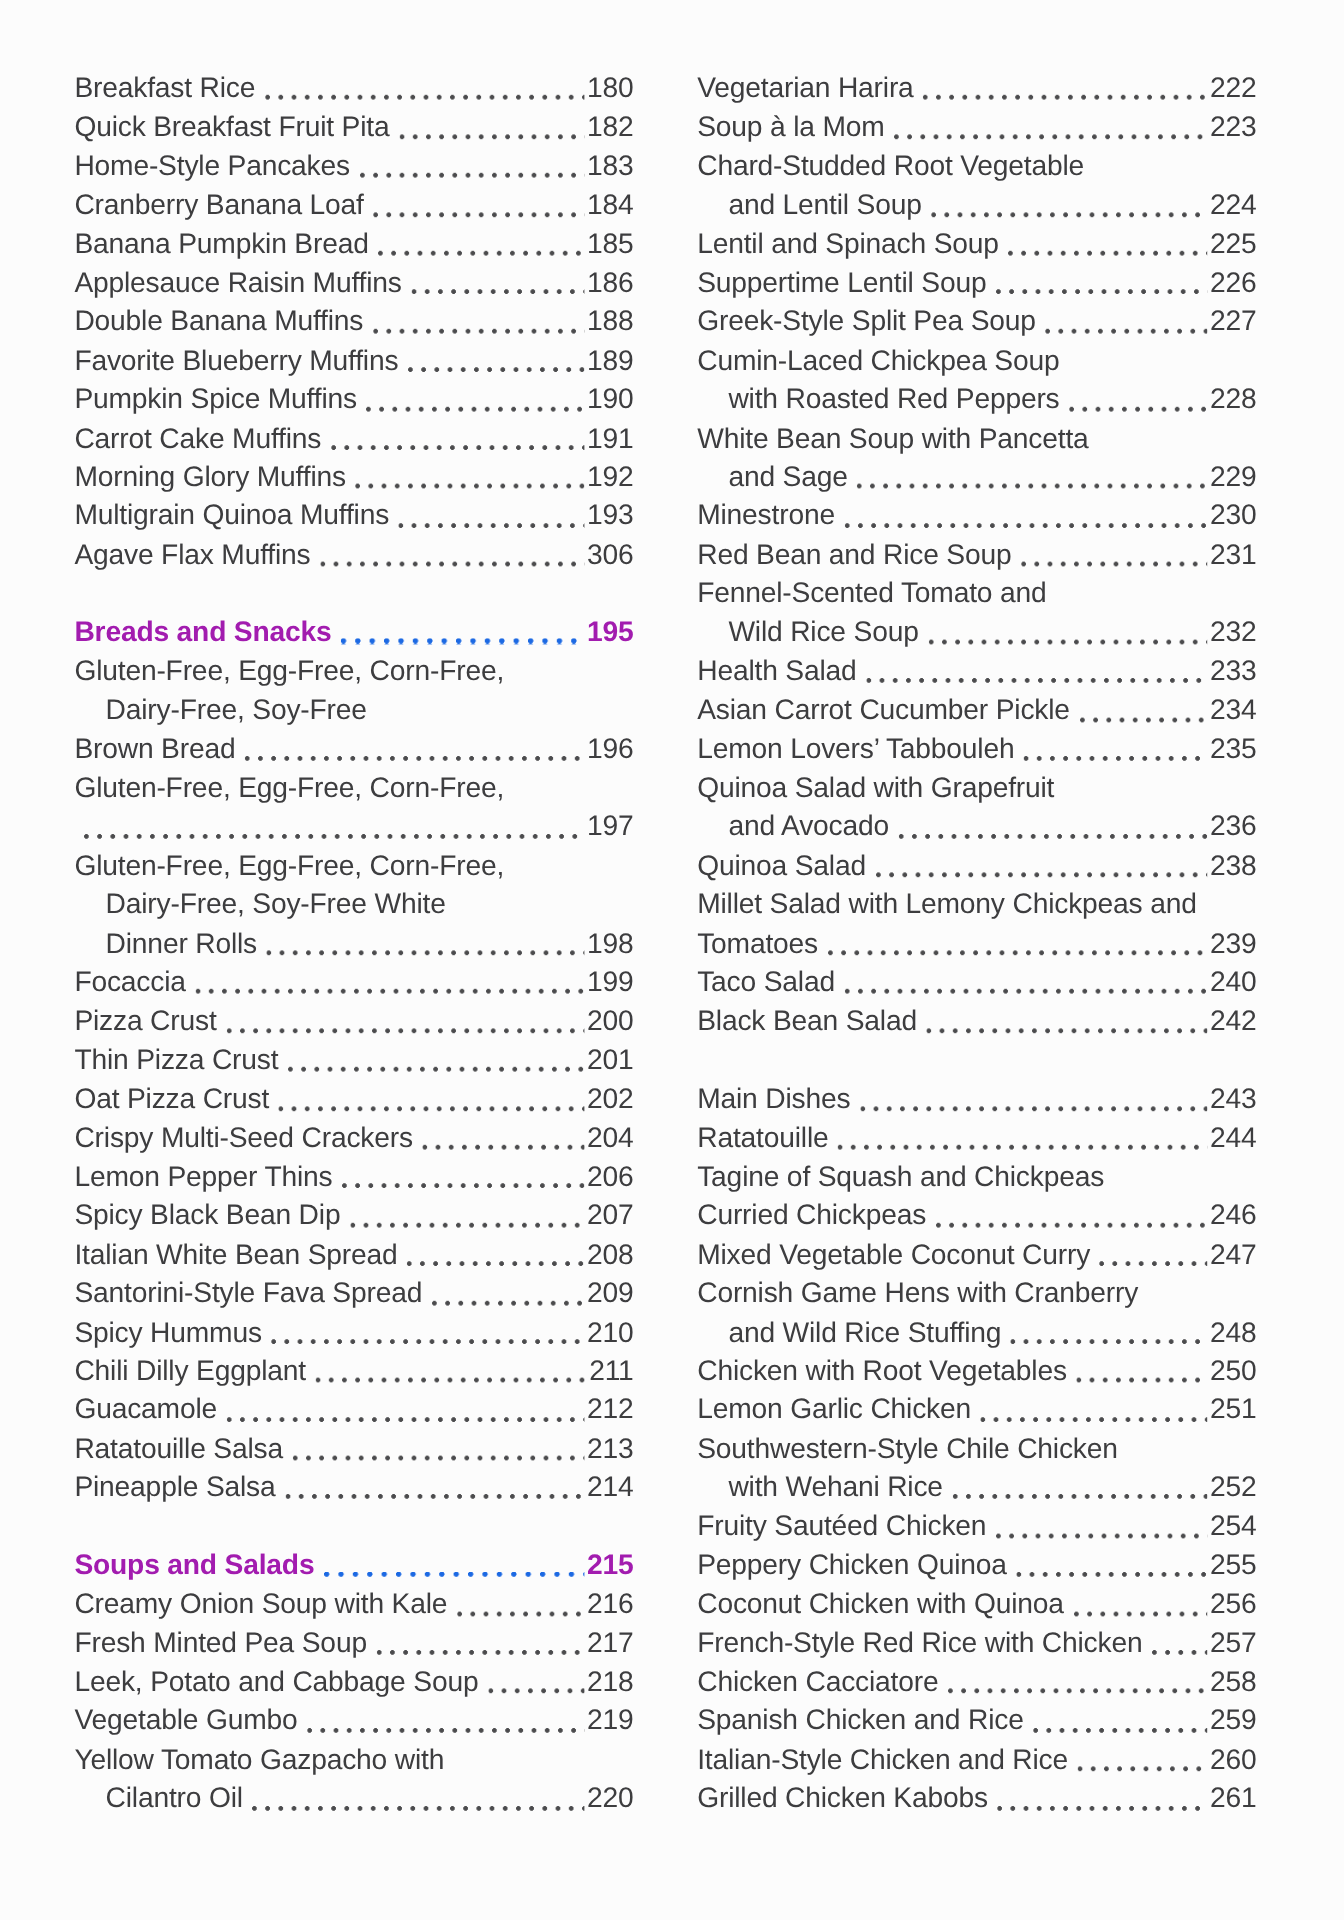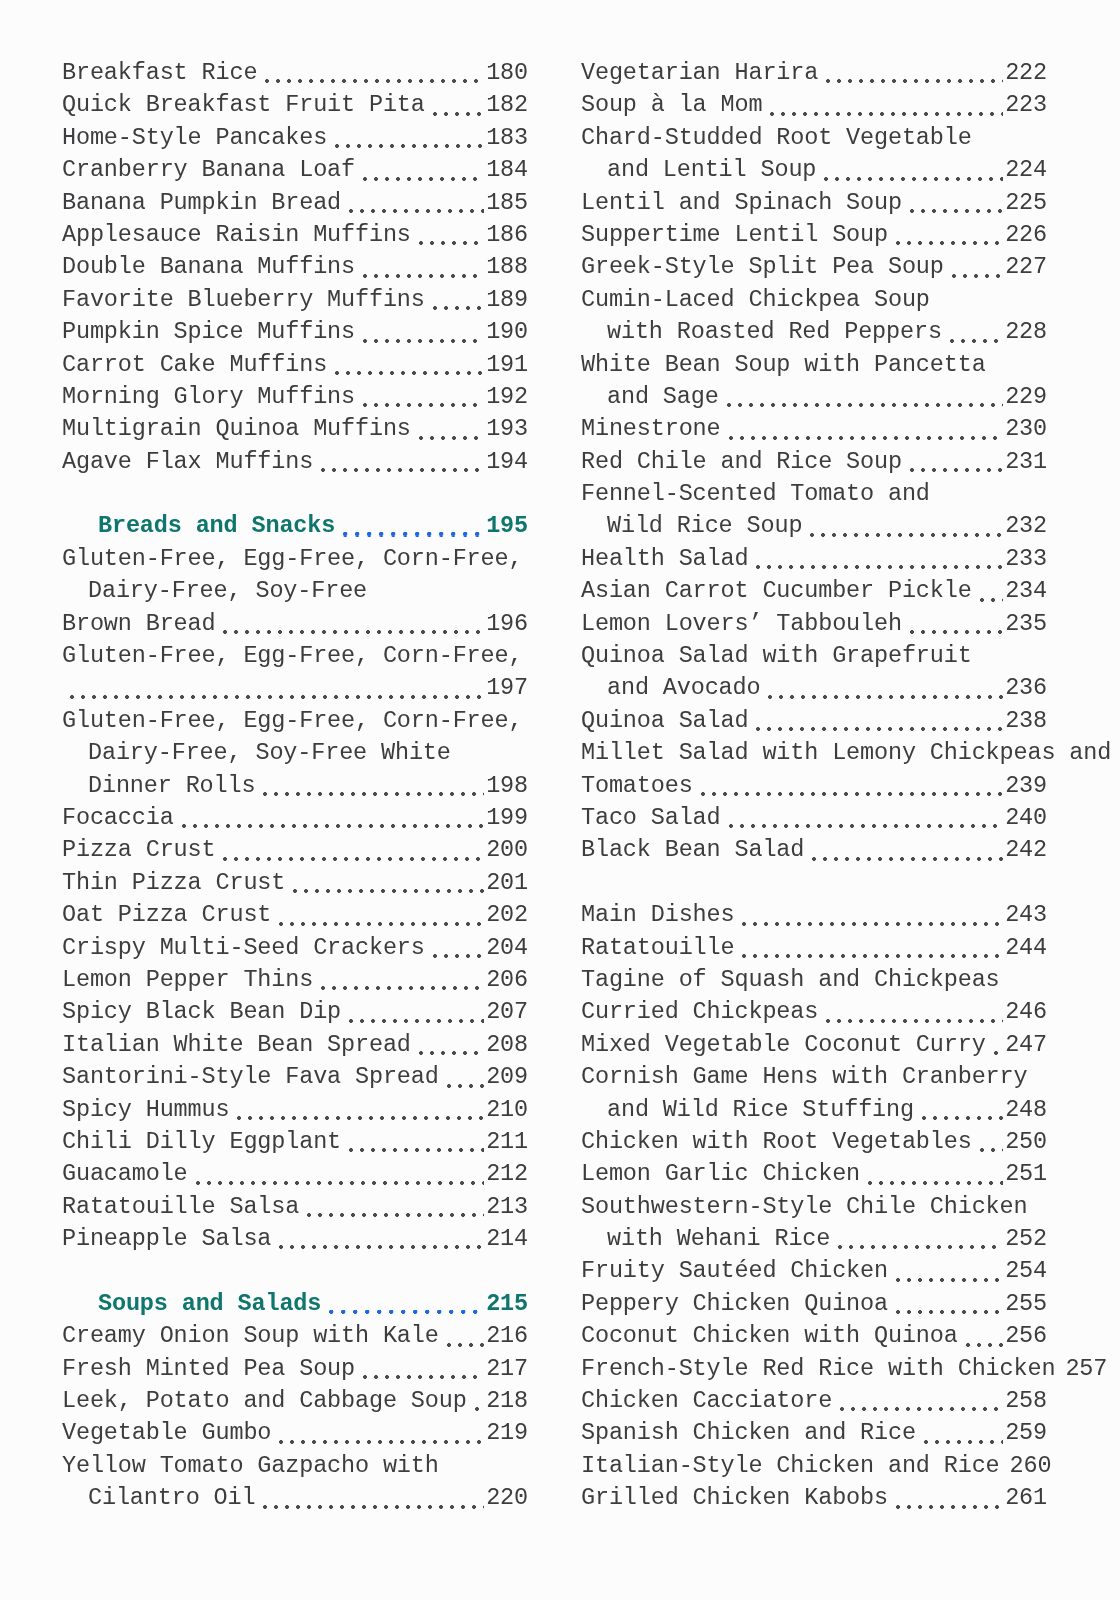--- a/index.html
+++ b/index.html
@@ -12,21 +12,20 @@
     position: relative;
     width: 1120px;
     height: 1600px;
     background: #fcfcfc;
     overflow: hidden;
   }
   .toc-columns {
     display: flex;
     padding: 57px 73px 0 62px;
     gap: 53px;
-    font-family: Liberation Mono, monospace;
   }
   .toc-col {
     flex: 1;
     min-width: 0;
   }
   .row {
     display: flex;
     align-items: baseline;
     height: 32.4px;
     font-size: 23.5px;
@@ -42,21 +41,21 @@
     flex: 1 1 auto;
     align-self: flex-end;
     height: 4px;
     margin: 0 2px 6px 8px;
     background-image: radial-gradient(circle at 2px 2px, #4b4b4d 1.7px, transparent 2.2px);
     background-size: 11px 4px;
     background-repeat: repeat-x;
     background-position: left bottom;
   }
   .page-num { flex: 0 0 auto; }
-  .row.header { font-weight: 700; color: #0f766e; margin-left: 36px; }
+  .row.header { font-weight: 700; color: #a21caf; }
   .row.header .leader {
     background-image: radial-gradient(circle at 2.2px 2px, #1c69e3 2px, transparent 2.5px);
     background-size: 12px 4.4px;
     height: 4.4px;
   }
 </style>
 </head>
 <body>
 
 <div class="page">
@@ -118,21 +117,21 @@
           <span class="page-num">192</span>
         </div>
         <div class="row">
           <span class="title">Multigrain Quinoa Muffins</span>
           <span class="leader"></span>
           <span class="page-num">193</span>
         </div>
         <div class="row">
           <span class="title">Agave Flax Muffins</span>
           <span class="leader"></span>
-          <span class="page-num">194</span>
+          <span class="page-num">306</span>
         </div>
         <div class="row spacer"></div>
         <div class="row header">
           <span class="title">Breads and Snacks</span>
           <span class="leader"></span>
           <span class="page-num">195</span>
         </div>
         <div class="row">
           <span class="title">Gluten-Free, Egg-Free, Corn-Free,</span>
         </div>
@@ -316,21 +315,21 @@
           <span class="title indent">and Sage</span>
           <span class="leader"></span>
           <span class="page-num">229</span>
         </div>
         <div class="row">
           <span class="title">Minestrone</span>
           <span class="leader"></span>
           <span class="page-num">230</span>
         </div>
         <div class="row">
-          <span class="title">Red Chile and Rice Soup</span>
+          <span class="title">Red Bean and Rice Soup</span>
           <span class="leader"></span>
           <span class="page-num">231</span>
         </div>
         <div class="row">
           <span class="title">Fennel-Scented Tomato and</span>
         </div>
         <div class="row">
           <span class="title indent">Wild Rice Soup</span>
           <span class="leader"></span>
           <span class="page-num">232</span>

